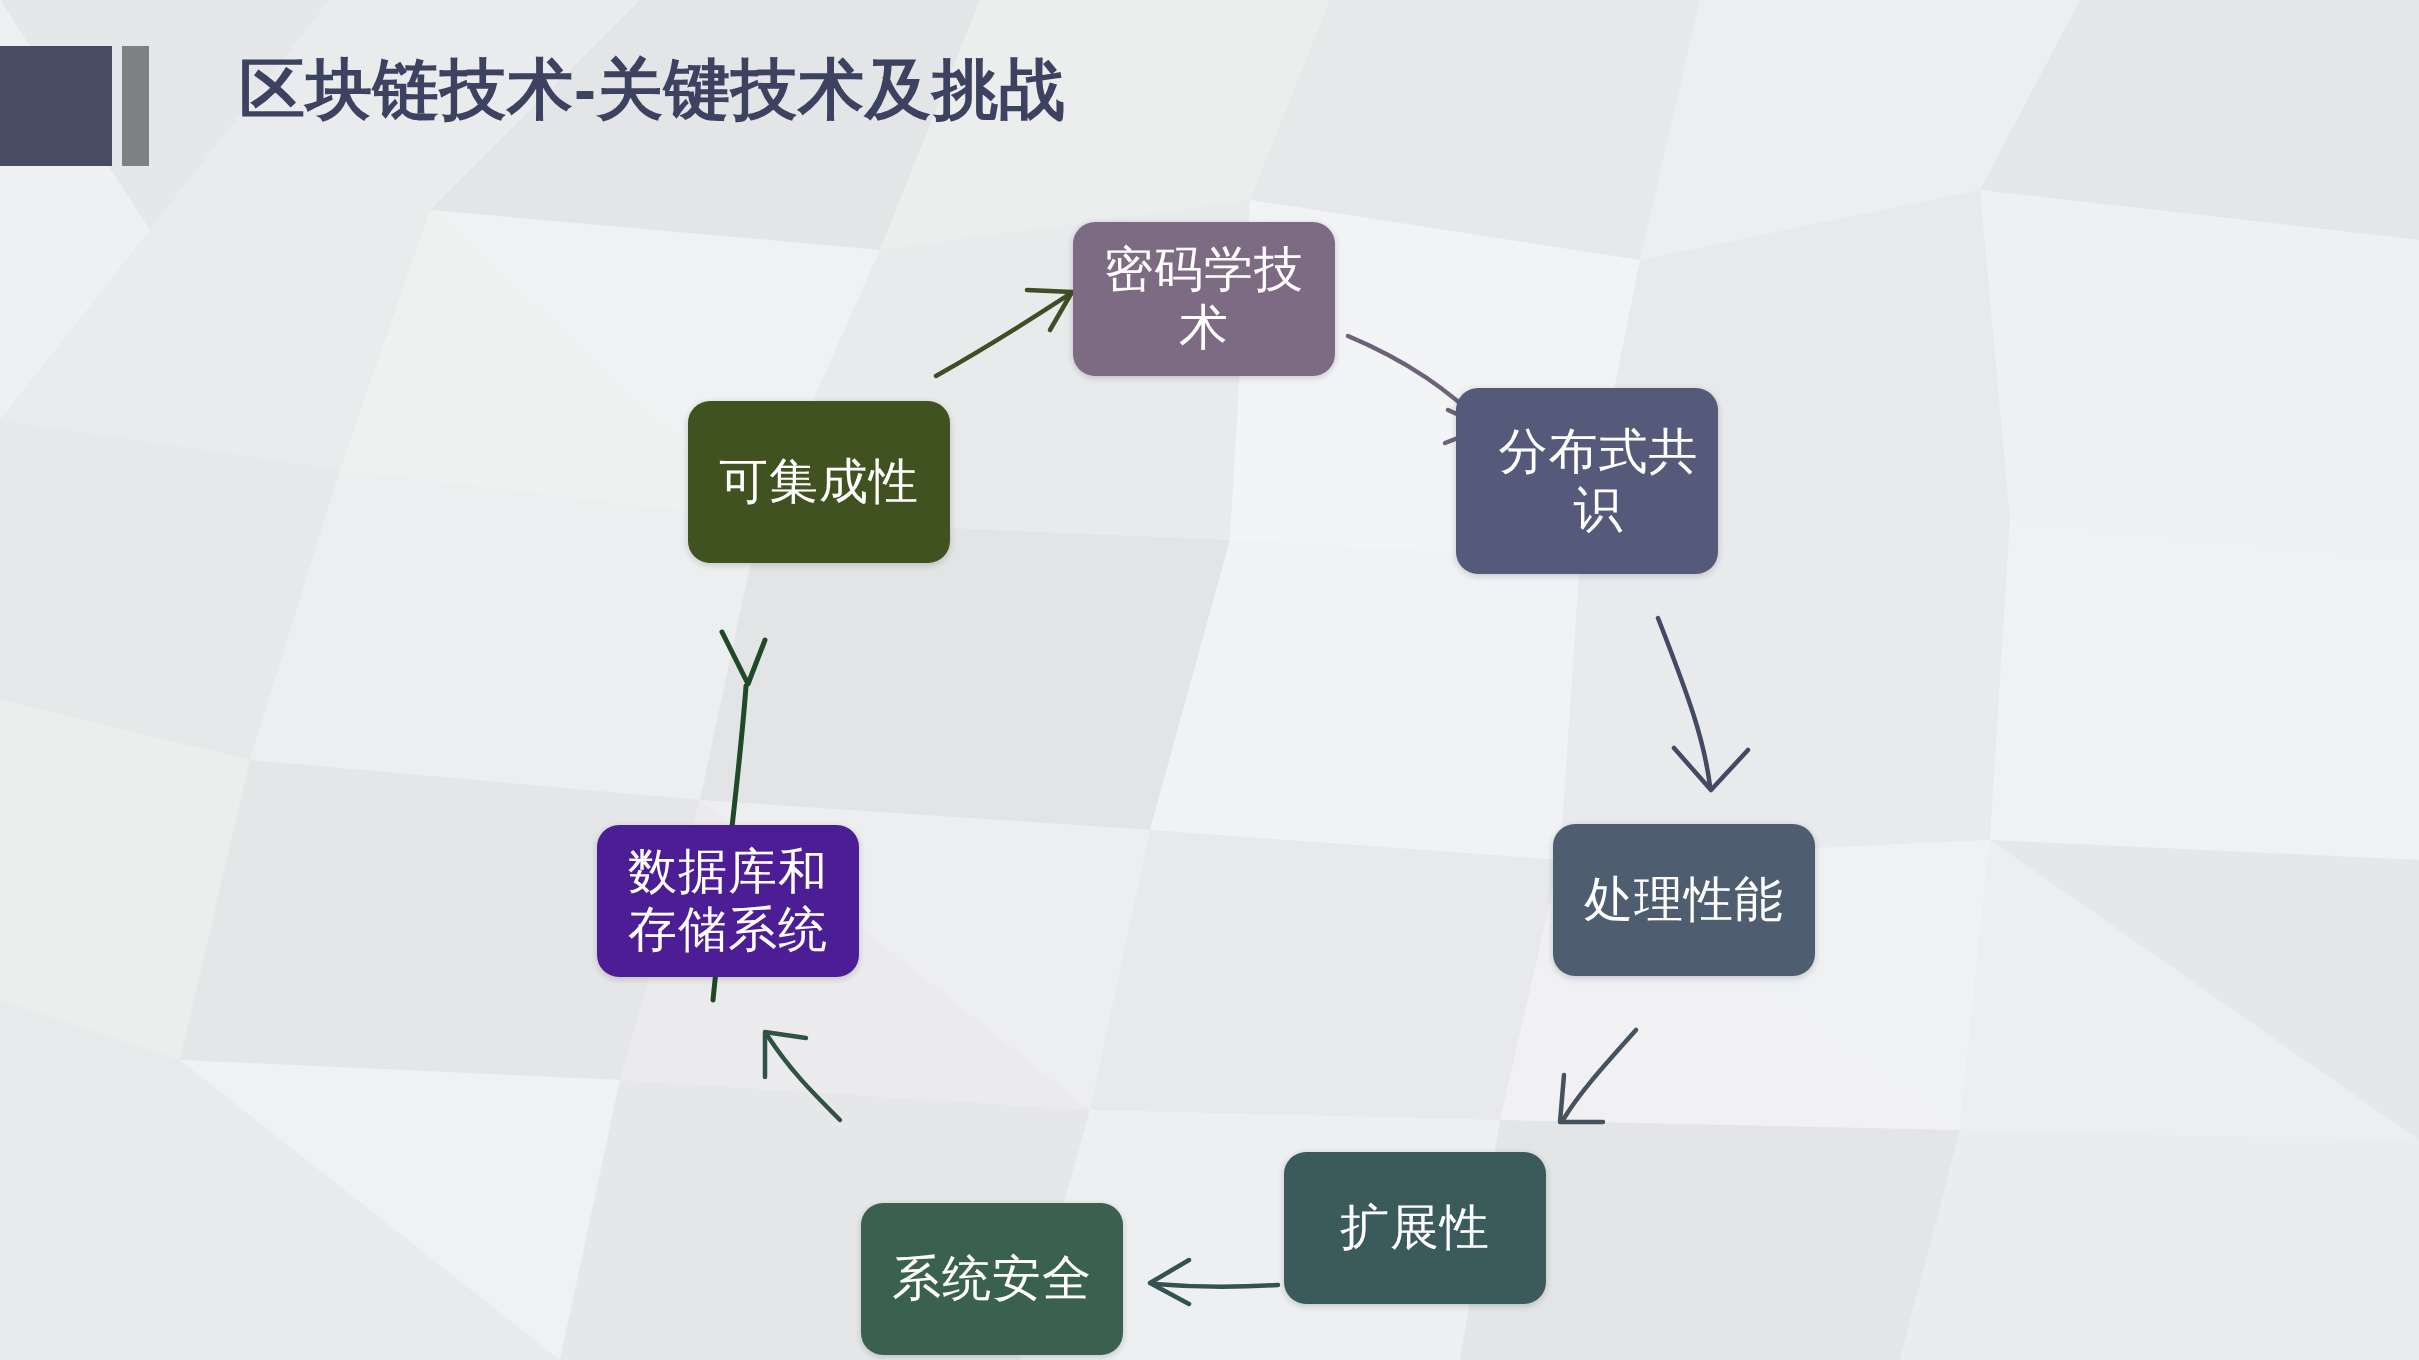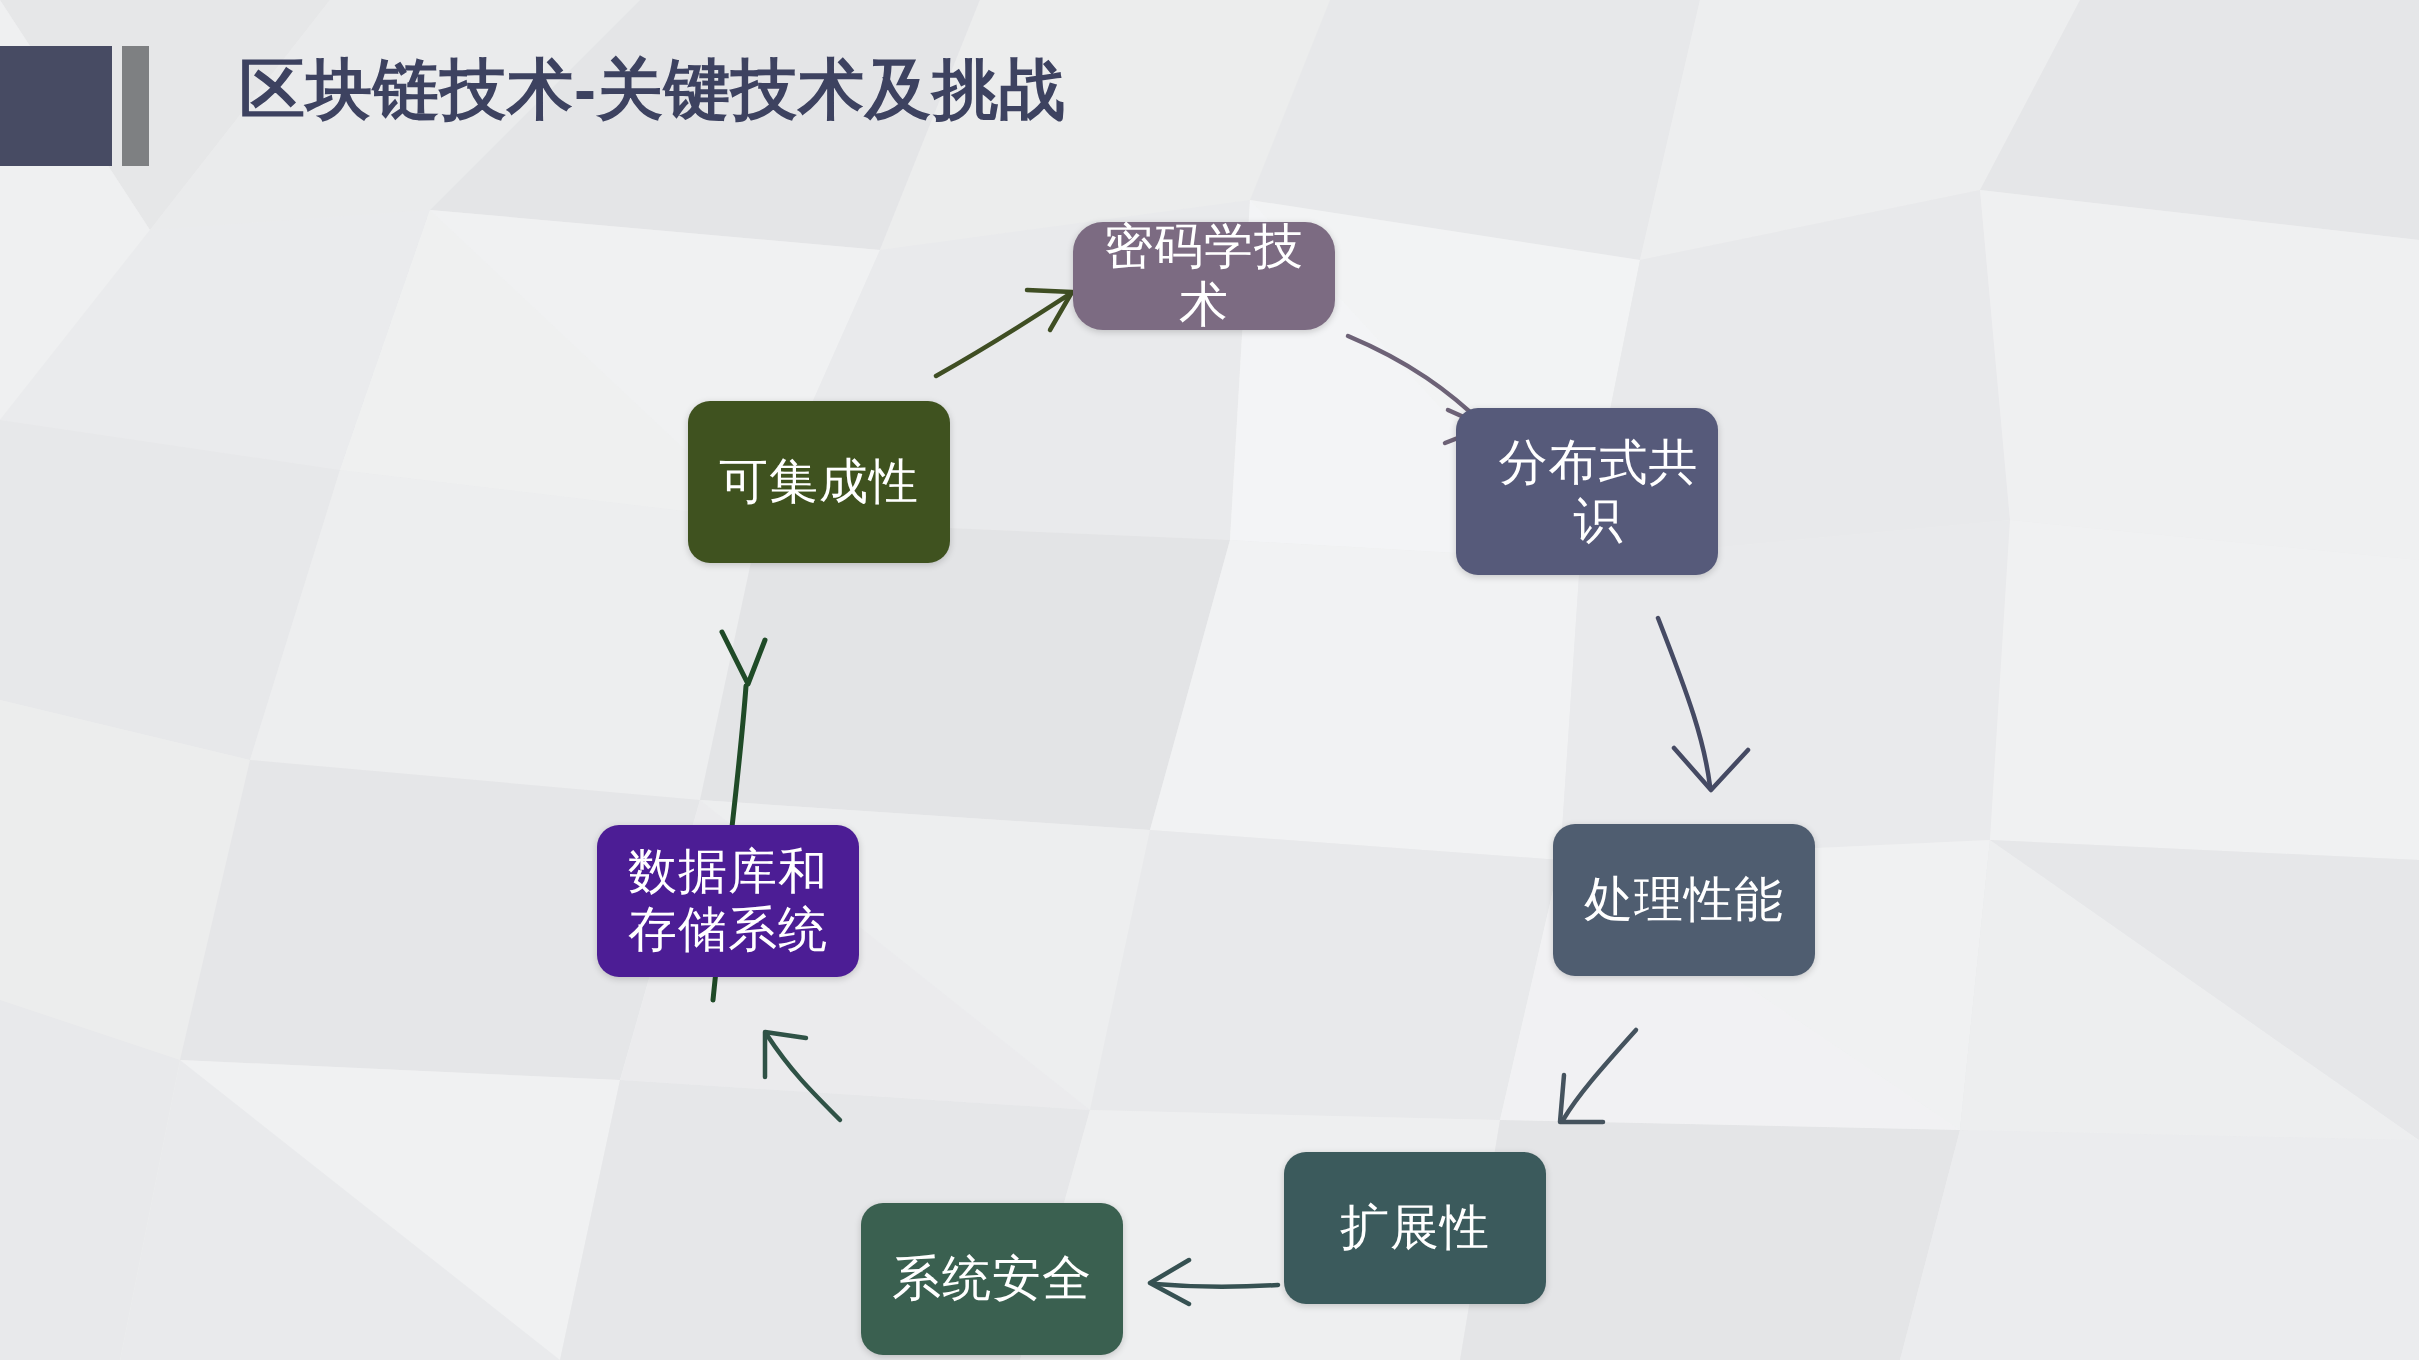--- a/index.html
+++ b/index.html
@@ -175,28 +175,28 @@
         <path d="M 840,1120 C 810,1090 790,1070 767,1035" stroke="#2f5246" stroke-width="4.5" fill="none" stroke-linecap="round"></path>
         <path d="M 765,1077 L 765,1032 L 806,1038" stroke="#2f5246" stroke-width="4.5" fill="none" stroke-linecap="round" stroke-linejoin="round"></path>
       </g>
 
       <g>
         <path d="M 713,1000 C 725,880 740,770 746,686" stroke="#1f4a27" stroke-width="5" fill="none" stroke-linecap="round"></path>
         <path d="M 722,632 L 748,684 L 765,640" stroke="#1f4a27" stroke-width="5" fill="none" stroke-linecap="round" stroke-linejoin="round"></path>
       </g>
     </svg>
 
-    <div class="node" style="left:1073px; top:222px; width:262px; height:108px; background:#7c6b82;border-radius:30px;">
+    <div class="node" style="left:1073px; top:222px; width:262px; height:154px; background:#7c6b82;">
       <div>
         <span>密码学技</span>
         <span>术</span>
       </div>
     </div>
 
-    <div class="node" style="left:1456px; top:408px; width:262px; height:167px; background:#565a7a;padding-left:37px;">
+    <div class="node" style="left:1456px; top:388px; width:262px; height:186px; background:#565a7a;padding-left:37px;">
       <div>
         <span>分布式共</span>
         <span>识</span>
       </div>
     </div>
 
     <div class="node" style="left:1284px; top:1152px; width:262px; height:152px; background:#3b5a5c;">
       <div>
         <span>扩展性</span>
       </div>

